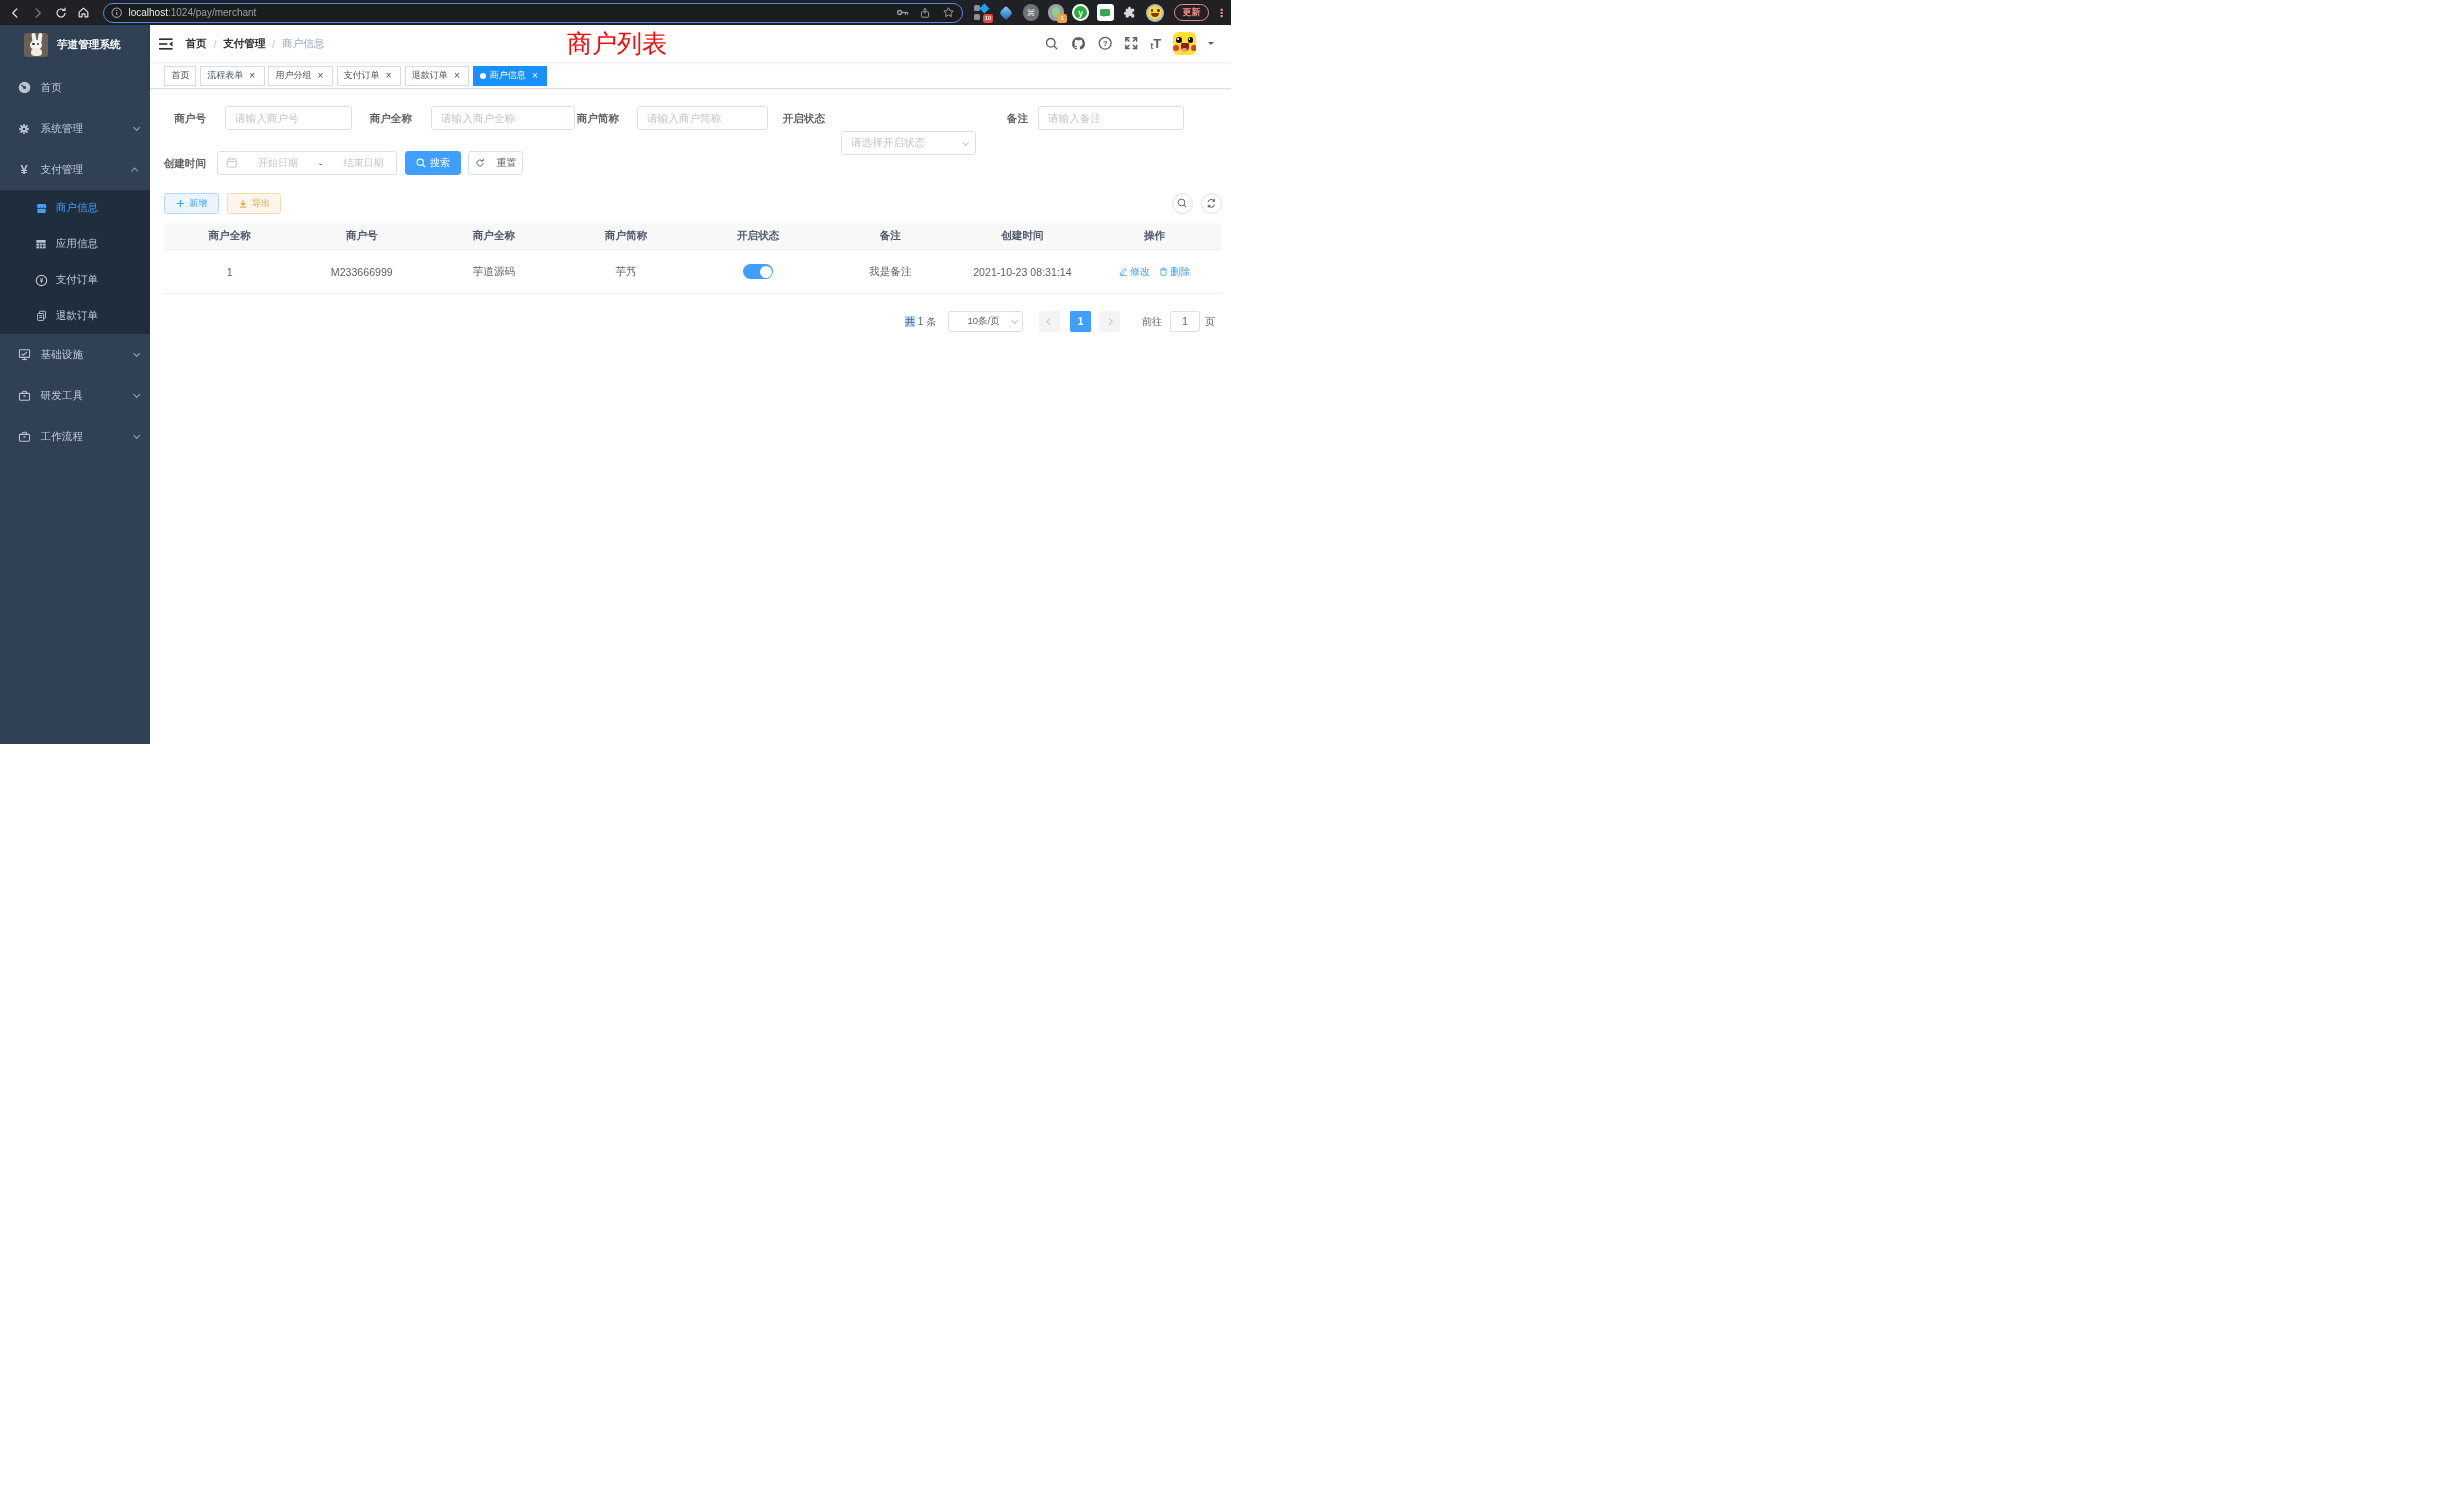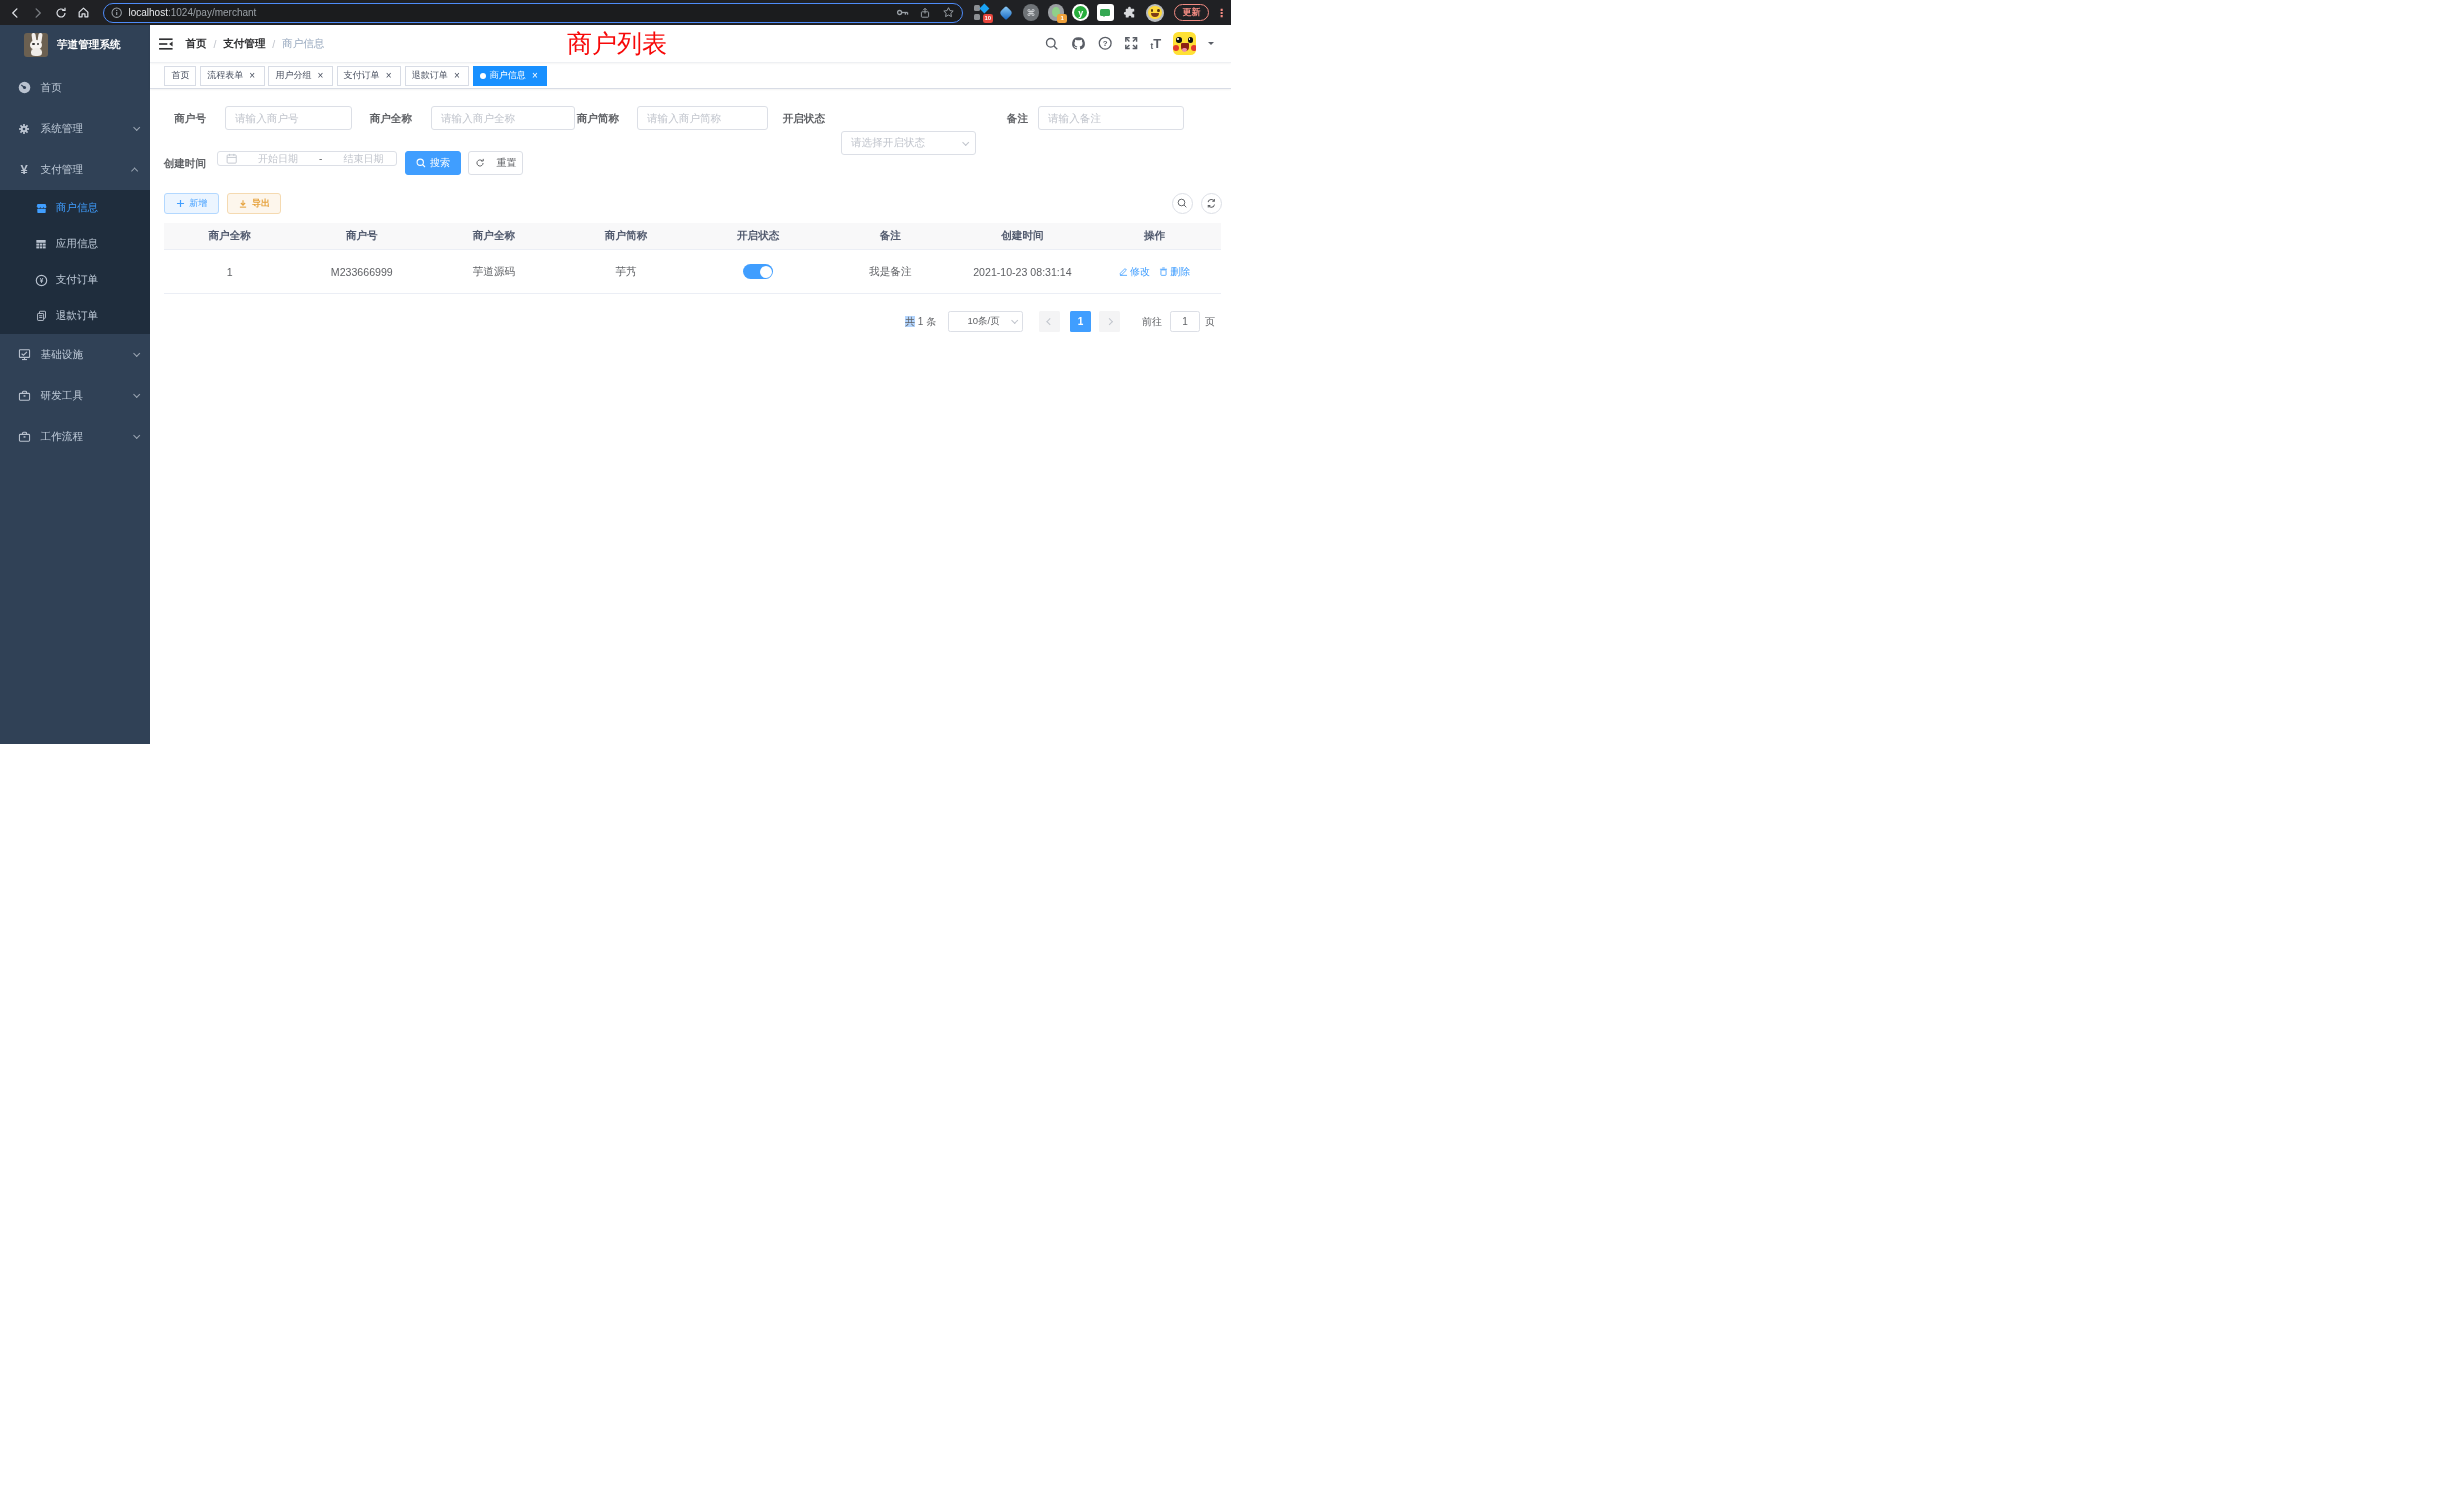--- a/index.html
+++ b/index.html
@@ -105,31 +105,31 @@
   .content { position:relative; flex:1; background:#fff; }
   .f-label { position:absolute; font-size:10.6px; font-weight:700; color:#606266; line-height:24px; text-align:right; }
   .inp { position:absolute; height:24px; border:0.8px solid #dcdfe6; border-radius:3px; font-size:10.6px; color:#606266;
     padding:0 9px; outline:none; background:#fff; font-family:inherit; }
   .inp::placeholder { color:#c0c4cc; }
   .fake-select { position:absolute; height:24px; border:0.8px solid #dcdfe6; border-radius:3px; display:flex;
     align-items:center; padding:0 7.6px 0 9px; cursor:pointer; background:#fff;margin-top:25px; }
   .fake-select .ph { flex:1; font-size:10.6px; color:#c0c4cc; }
   .sel-chev { width:5.3px; height:5.3px; border-right:0.9px solid #c0c4cc; border-bottom:0.9px solid #c0c4cc;
     transform:rotate(45deg) translateY(-1.5px); flex:none; }
-  .date-range { position:absolute; height:15px; border:0.8px solid #dcdfe6; border-radius:3px; display:flex;
+  .date-range { position:absolute; height:24px; border:0.8px solid #dcdfe6; border-radius:3px; display:flex;
     align-items:center; padding:0 7.6px; gap:16px; background:#fff; cursor:pointer; }
   .date-range .ph { font-size:10px; color:#c0c4cc; flex:1; text-align:center; }
   .date-range .sep { font-size:10px; color:#606266; }
   .btn { position:absolute; height:24px; border-radius:3px; font-size:10px; display:flex; align-items:center;
     justify-content:center; gap:3.8px; cursor:pointer; border:0.8px solid transparent; font-family:inherit; }
   .btn-primary { background:#409eff; color:#fff; border-color:#409eff; }
   .btn-plain { background:#fff; color:#606266; border-color:#dcdfe6;gap:12px; }
   .btn-sm { height:21px; font-size:9px; }
   .btn-add { background:#ecf5ff; color:#409eff; border-color:#b3d8ff; }
-  .btn-export { background:#fdf6ec; color:#e6a23c; border-color:#f5dab1;font-weight:bold; }
+  .btn-export { background:#fdf6ec; color:#e6a23c; border-color:#f5dab1; }
   .circle-btn { position:absolute; width:21px; height:21px; border-radius:50%; border:0.8px solid #dcdfe6;
     background:#fff; color:#606266; display:flex; align-items:center; justify-content:center; cursor:pointer; }
 
   .table { position:absolute; left:13.6px; top:134px; width:1057px; font-size:10.6px; }
   .thead { display:flex; height:27px; background:#f8f8f9; border-bottom:0.8px solid #ebeef5; }
   .th { flex:1; display:flex; align-items:center; justify-content:center; color:#515a6e; font-weight:700; }
   .trow { display:flex; height:44px; border-bottom:0.8px solid #ebeef5; }
   .td { flex:1; display:flex; align-items:center; justify-content:center; color:#606266; gap:9px; }
   .toggle { width:30px; height:15px; border-radius:7.6px; background:#409eff; position:relative; cursor:pointer; }
   .toggle .knob { position:absolute; right:1.5px; top:1.5px; width:12px; height:12px; border-radius:50%; background:#fff; }

